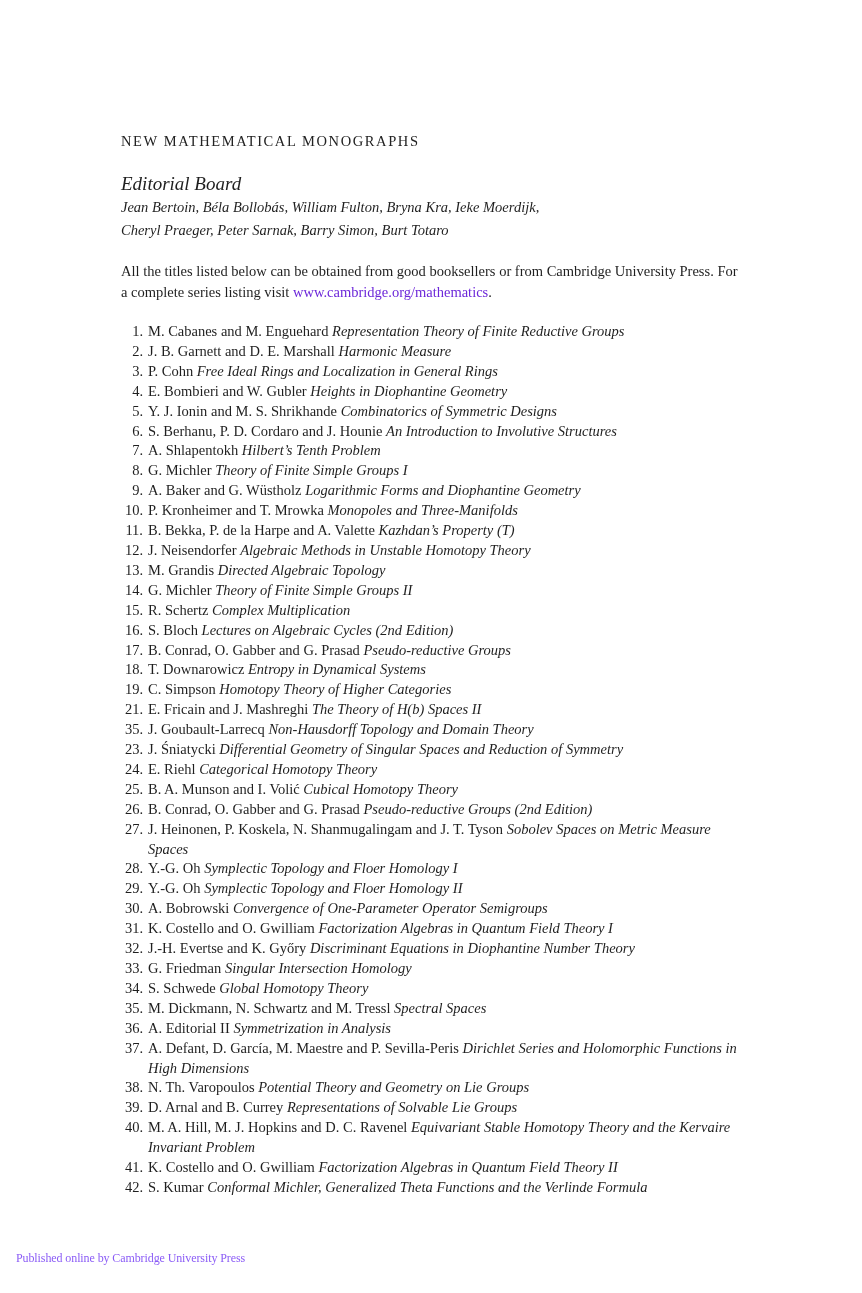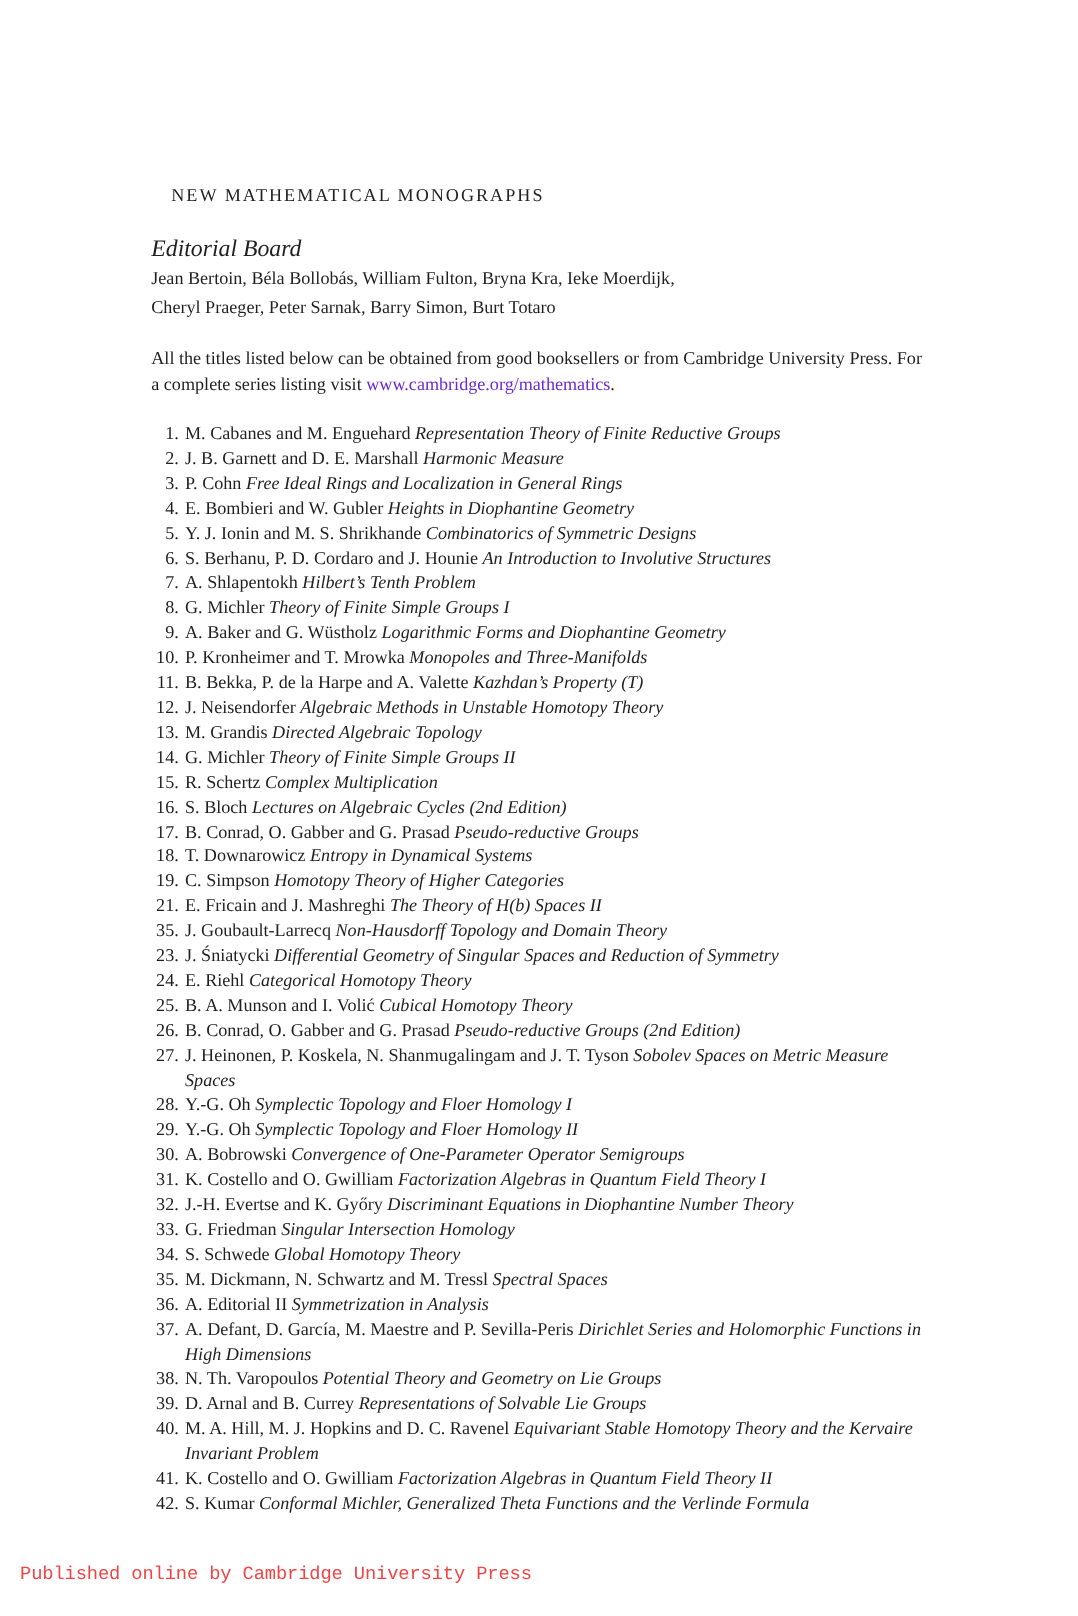--- a/index.html
+++ b/index.html
@@ -17,37 +17,37 @@
     }
     .page {
       position: absolute;
       left: 121px;
       top: 131px;
       width: 640px;
     }
     .series-title {
       font-size: 14.5px;
       letter-spacing: 1.6px;
-      margin: 16px;
+      margin: 0;
       line-height: 20px;
       font-weight: normal;
       color: #222;
     }
     .board-label {
       margin-top: 23px;
       font-style: italic;
       font-size: 19px;
       line-height: 20px;
     }
     .board-names {
       font-size: 14.5px;
       line-height: 23px;
       margin-top: 2px;
     }
-    .board-names div { white-space: nowrap; }
+    .board-names div { white-space: nowrap; font-style: italic; }
     .intro {
       margin-top: 19px;
       font-size: 14.5px;
       line-height: 20.5px;
       width: 620px;
     }
     .intro a {
       color: #1a8a87;
       text-decoration: none;
     }
@@ -67,23 +67,23 @@
       position: absolute;
       left: -12px;
       width: 34px;
       text-align: right;
     }
     .list .title { font-style: italic; }
     .footer {
       position: absolute;
       left: 16px;
       top: 1251px;
-      font-family: Liberation Mono, monospace;
-      font-size: 15px;
-      color: #ef4444;
+      font-family: Liberation Serif, serif;
+      font-size: 12px;
+      color: #8b5cf6;
       letter-spacing: -0.1px;
     }
   </style>
 </head>
 <body>
 
 <div class="page">
   <h1 class="series-title">NEW MATHEMATICAL MONOGRAPHS</h1>
 
   <div class="board-label">Editorial Board</div>

